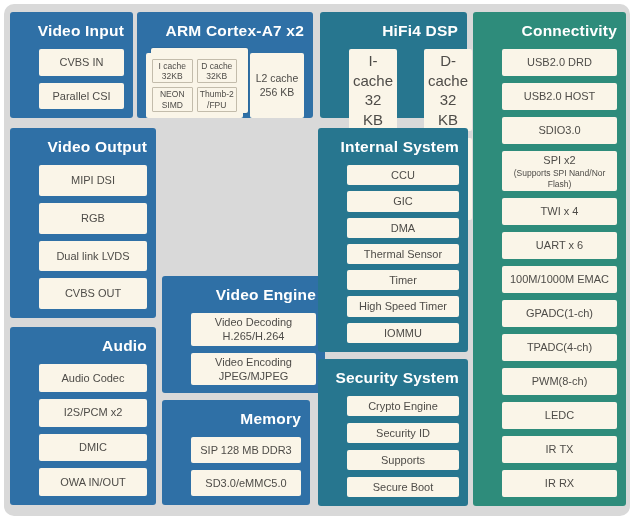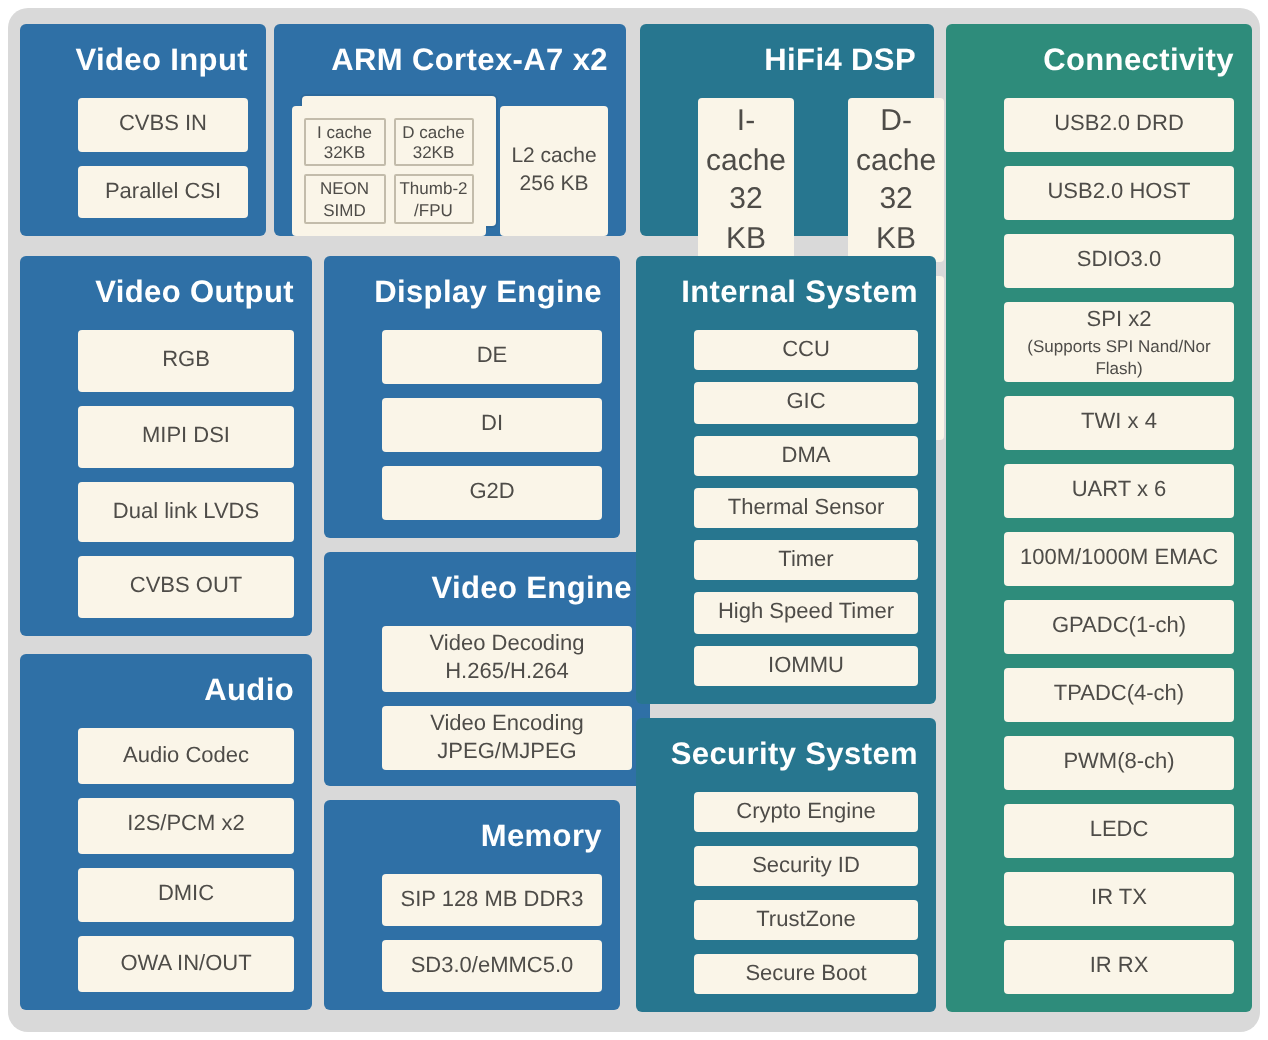--- a/index.html
+++ b/index.html
@@ -124,35 +124,27 @@
       <div class="item">PWM(8-ch)</div>
       <div class="item">LEDC</div>
       <div class="item">IR TX</div>
       <div class="item">IR RX</div>
     </div>
   </section>
 
   <section class="panel blue p-video-output">
     <div class="panel-title">Video Output</div>
     <div class="items">
+      <div class="item">MIPI DSI</div>
       <div class="item">RGB</div>
-      <div class="item">MIPI DSI</div>
       <div class="item">Dual link LVDS</div>
       <div class="item">CVBS OUT</div>
     </div>
   </section>
 
-  <section class="panel blue p-display-engine">
-    <div class="panel-title">Display Engine</div>
-    <div class="items">
-      <div class="item">DE</div>
-      <div class="item">DI</div>
-      <div class="item">G2D</div>
-    </div>
-  </section>
 
   <section class="panel blue p-video-engine">
     <div class="panel-title">Video Engine</div>
     <div class="items">
       <div class="item">Video Decoding
 H.265/H.264</div>
       <div class="item">Video Encoding
 JPEG/MJPEG</div>
     </div>
   </section>
@@ -186,17 +178,17 @@
       <div class="item">DMIC</div>
       <div class="item">OWA IN/OUT</div>
     </div>
   </section>
 
   <section class="panel teal p-security-system">
     <div class="panel-title">Security System</div>
     <div class="items">
       <div class="item">Crypto Engine</div>
       <div class="item">Security ID</div>
-      <div class="item">TrustZone</div>
+      <div class="item">Supports</div>
       <div class="item">Secure Boot</div>
     </div>
   </section>
 </div>
 
 </body></html>

